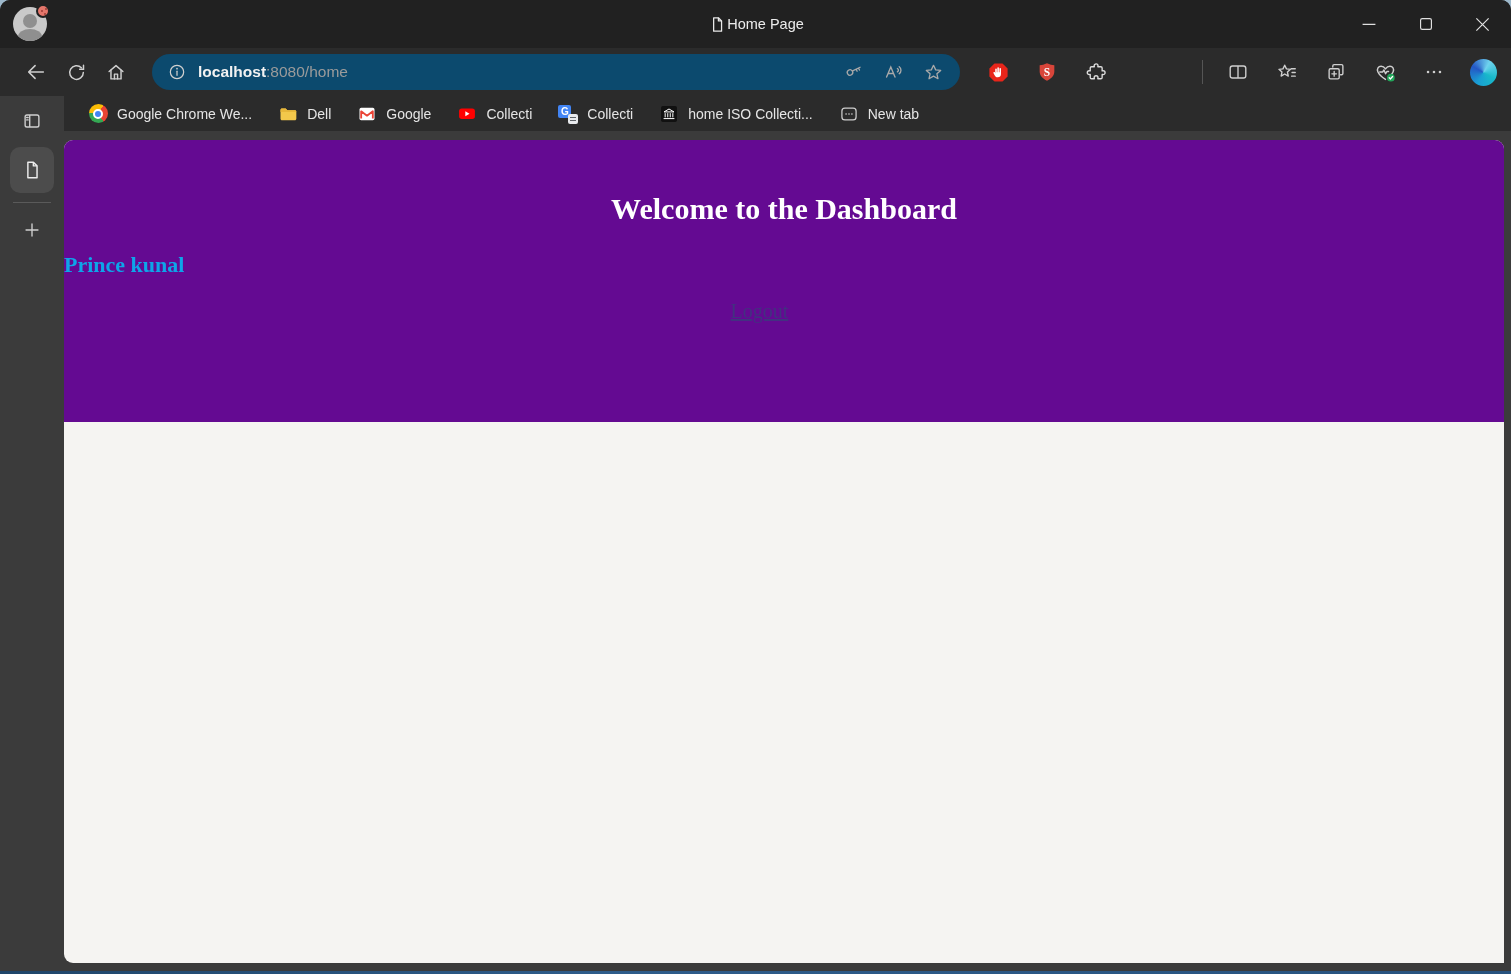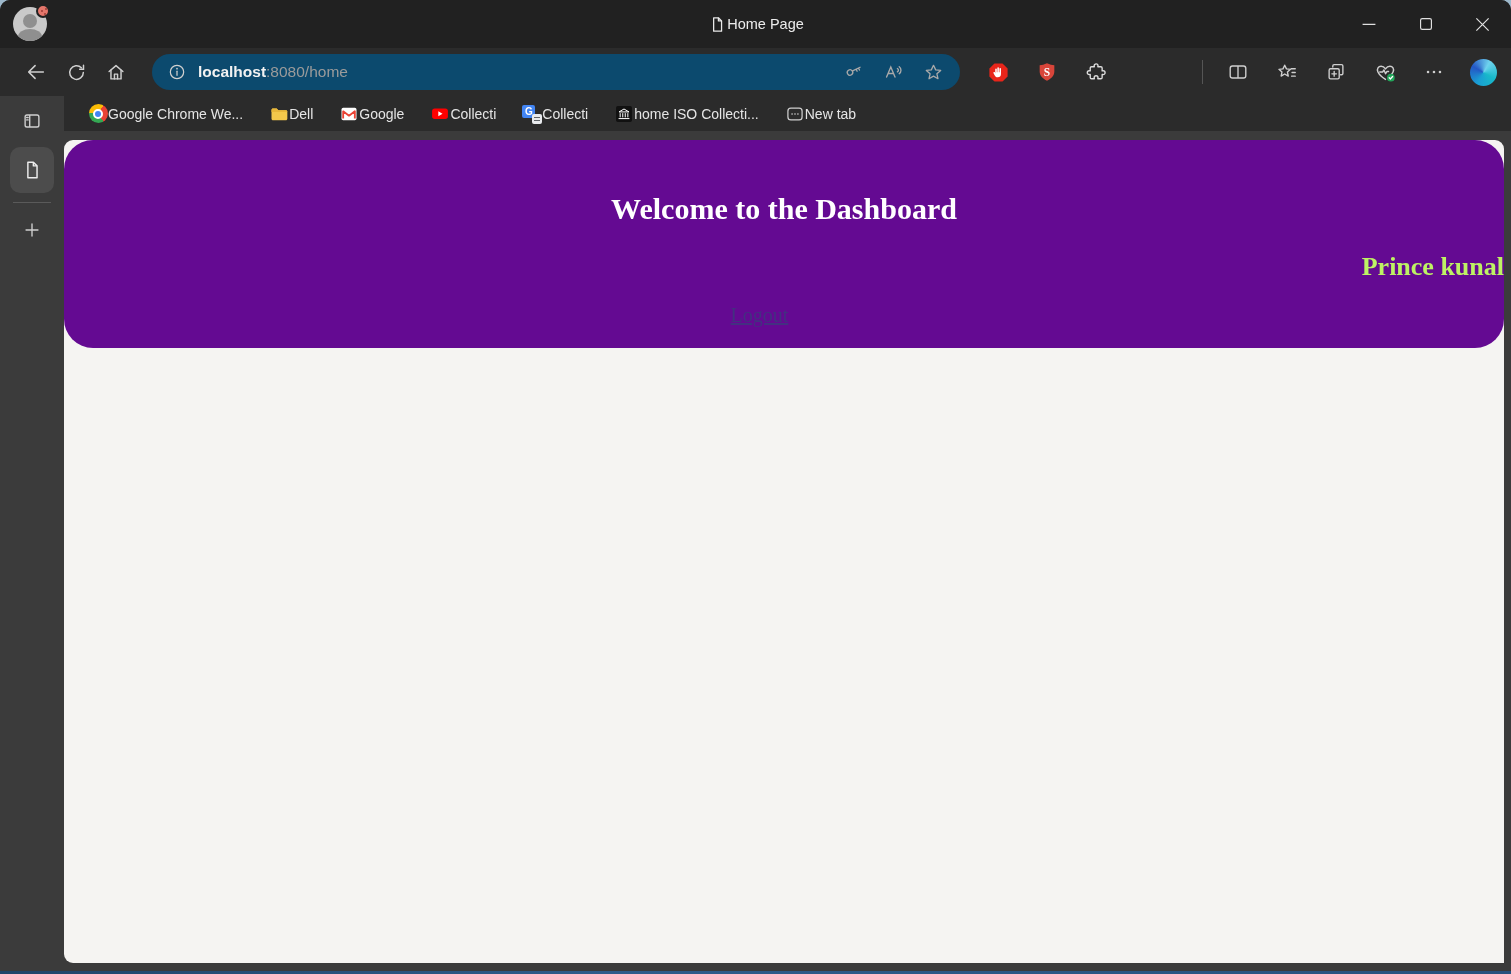--- a/index.html
+++ b/index.html
@@ -41,28 +41,28 @@
   
   .main { flex:1; display:flex; min-height:0; }
   .sidebar { width:64px; background:#3b3b3b; display:flex; flex-direction:column; align-items:center; flex:0 0 auto; }
   .side-btn { width:38px; height:36px; display:flex; align-items:center; justify-content:center;
               border-radius:8px; cursor:pointer; }
   .active-tab-chip { width:44px; height:46px; background:#4c4c4c; border-radius:10px;
                      display:flex; align-items:center; justify-content:center; cursor:pointer; margin-top:8px; }
   .side-div { width:38px; height:1px; background:#5a5a5a; margin:9px 0; }
   .rightcol { flex:1; display:flex; flex-direction:column; min-width:0; background:#3b3b3b; }
   .bookmarksbar { height:35px; background:#2b2b2b; display:flex; align-items:center; padding-left:14px; gap:6px; flex:0 0 auto; }
-  .bm { display:flex; align-items:center; padding:4px 10px; border-radius:6px; cursor:pointer;
+  .bm { display:flex; align-items:center; gap:9px; padding:4px 10px; border-radius:6px; cursor:pointer;
         color:#e5e5e5; font-size:14px; white-space:nowrap; }
   .contentwrap { flex:1; padding:9px 7px 11px 0; min-height:0; }
   .content { width:100%; height:100%; background:#f5f4f2; border-radius:9px 9px 0 9px; overflow:hidden;
              font-family:"Liberation Serif","DejaVu Serif",serif; }
-  .page-header { height:208px; background:#640a92;border-radius:29px; }
+  .page-header { height:282px; background:#640a92; }
   .page-header h1 { padding-top:52px; text-align:center; color:#ffffff; font-size:30px; font-weight:bold; }
-  .page-sub { margin-top:26px; text-align:right; color:#bef264; font-size:26px; font-weight:bold; }
+  .page-sub { margin-top:26px; text-align:left; color:#0ea5e9; font-size:22px; font-weight:bold; }
   .logout-row { margin-top:22px; text-align:center; padding-right:49px; }
   .logout-row a { color:#433081; font-size:20px; text-decoration:underline; cursor:pointer; }
   
   .fav { width:20px; height:20px; position:relative; flex:0 0 auto; display:flex; align-items:center; justify-content:center; }
   .fav-chrome { width:19px; height:19px; border-radius:50%;
     background:conic-gradient(from 150deg,#34a853 0 120deg,#fbbc05 0 240deg,#ea4335 0 360deg); position:relative; }
   .fav-chrome::after { content:""; position:absolute; inset:4.5px; background:#4285f4;
     border:2px solid #fff; border-radius:50%; }
   .fav-translate { position:relative; width:20px; height:20px; }
   .fav-translate .g { position:absolute; left:0; top:1px; width:13px; height:13px; background:#4285f4; border-radius:2px;

